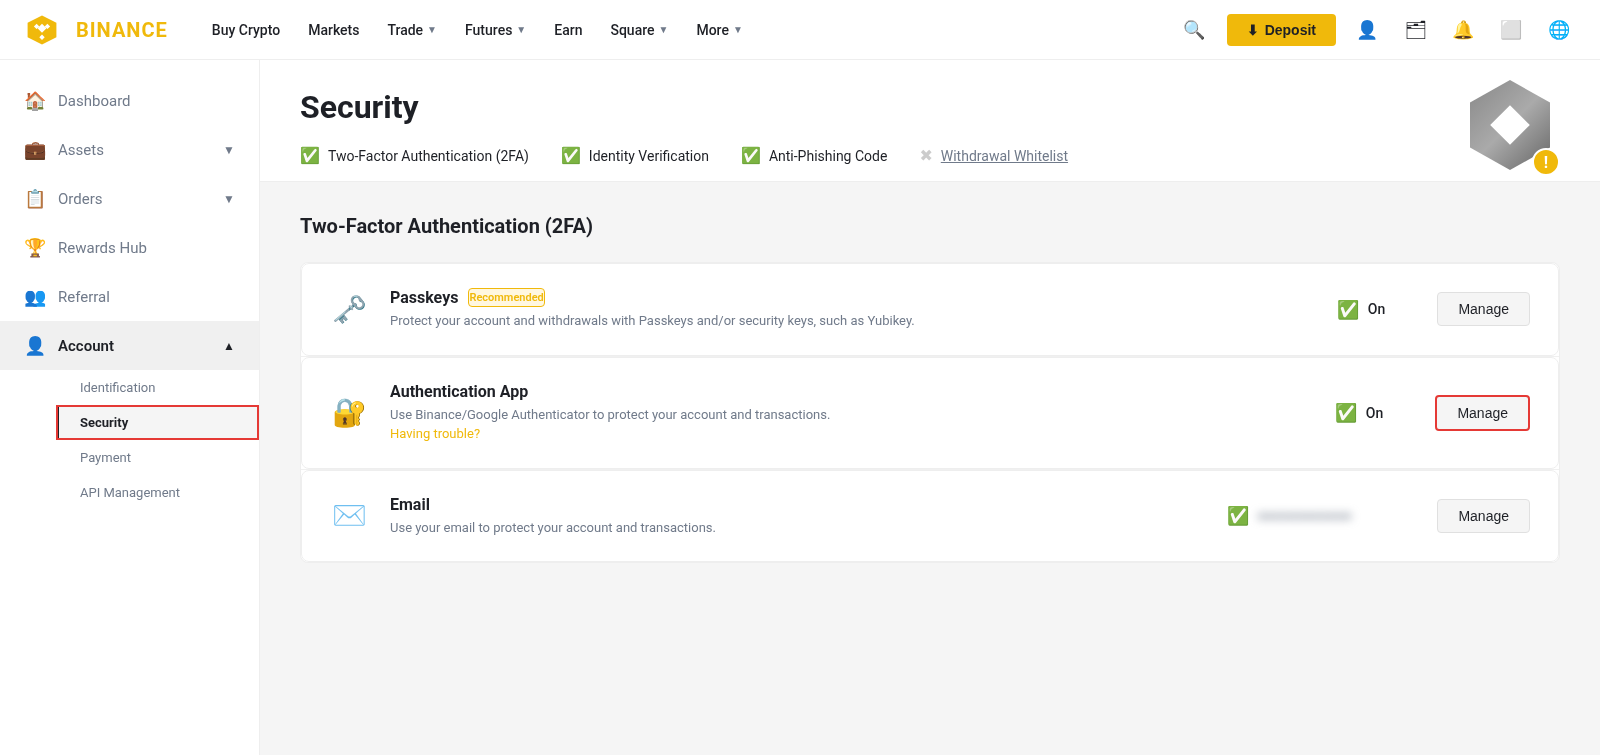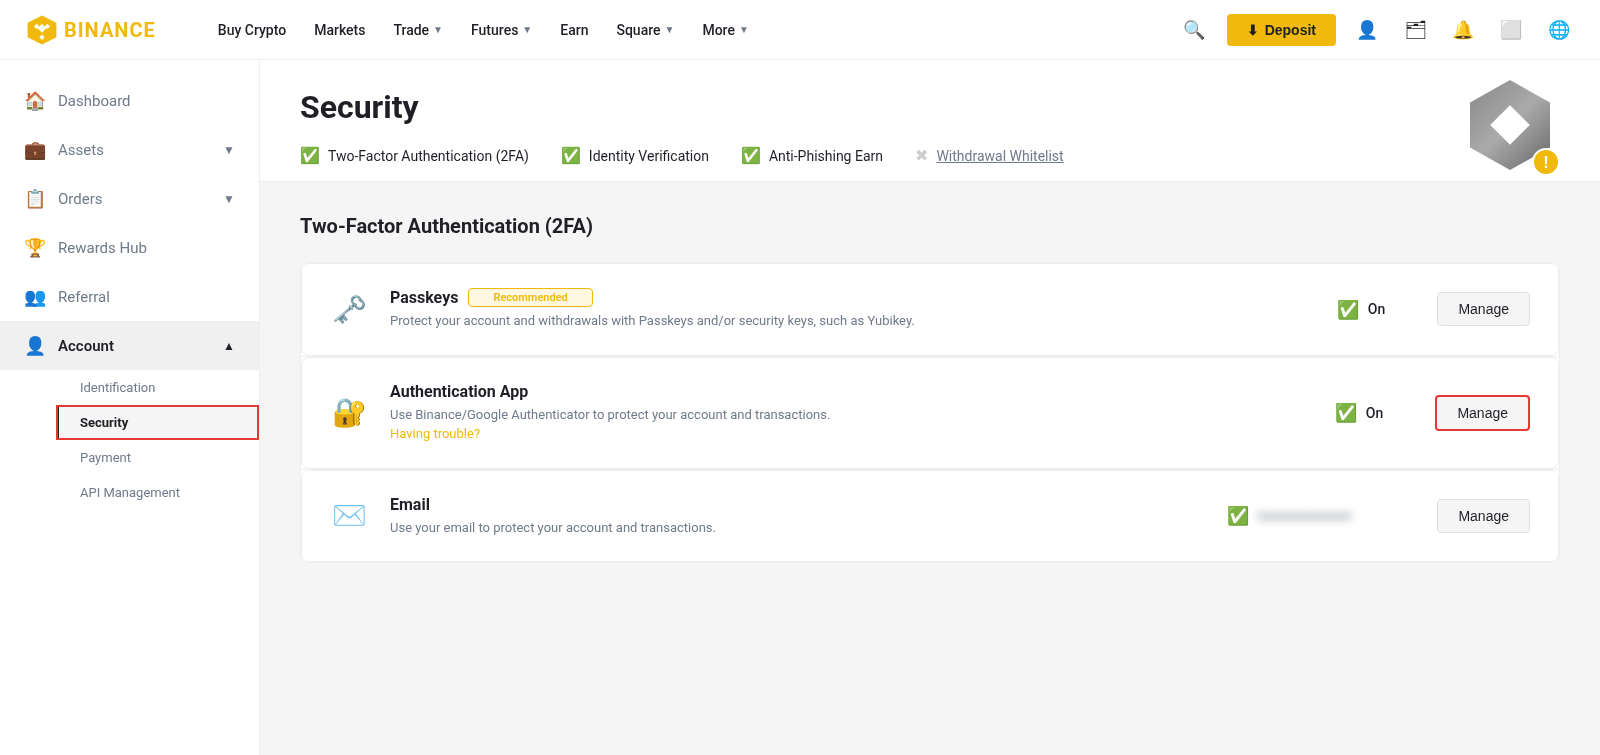--- a/index.html
+++ b/index.html
@@ -4,21 +4,21 @@
   <style>
     * { box-sizing: border-box; margin: 0; padding: 0; }
     body { font-family: -apple-system, BlinkMacSystemFont, 'Segoe UI', Roboto, sans-serif; background: #f5f5f5; color: #1e2026; }
 
     
     .topnav {
       display: flex; align-items: center; background: #fff;
       padding: 0 24px; height: 60px; border-bottom: 1px solid #eee;
       position: sticky; top: 0; z-index: 100;
     }
-    .topnav-logo { display: flex; align-items: center; gap: 4px; margin-right: 50px; text-decoration: none; }
+    .topnav-logo { display: flex; align-items: center; gap: 16px; margin-right: 32px; text-decoration: none; }
     .logo-icon { width: 36px; height: 36px; }
     .logo-text { font-size: 20px; font-weight: 700; color: #F0B90B; letter-spacing: 1px; }
     .topnav-links { display: flex; align-items: flex-start; gap: 4px; flex: 1; }
     .nav-link {
       padding: 8px 12px; font-size: 14px; font-weight: 500; color: #1e2026;
       cursor: pointer; border-radius: 4px; display: flex; align-items: center; gap: 4px;
       white-space: nowrap;
     }
     .nav-chevron { font-size: 10px; color: #707a8a; }
     .topnav-actions { display: flex; align-items: center; gap: 16px; }
@@ -112,21 +112,21 @@
       background: #fff; border-radius: 8px; border: 1px solid #eee;
       display: flex; align-items: center; padding: 24px 28px;
       margin-bottom: 0; gap: 20px;
     }
     .twofa-rows-container { background: #fff; border-radius: 8px; overflow: hidden; border: 1px solid #eee; }
     .twofa-row-icon { font-size: 28px; min-width: 40px; text-align: center; }
     .twofa-row-body { flex: 1; }
     .twofa-row-title { font-size: 16px; font-weight: 700; margin-bottom: 4px; display: flex; align-items: center; gap: 10px; }
     .badge-recommended {
       font-size: 11px; background: #fff7e0; color: #F0B90B;
-      border: 1px solid #F0B90B; border-radius: 4px; padding: 2px 24px; font-weight: 600;
+      border: 1px solid #F0B90B; border-radius: 4px; padding: 2px 0; font-weight: 600;
     }
     .twofa-row-desc { font-size: 13px; color: #707a8a; line-height: 1.5; }
     .twofa-row-link { color: #F0B90B; cursor: pointer; font-size: 13px; }
     .twofa-row-status { display: flex; align-items: center; gap: 8px; min-width: 80px; font-size: 14px; font-weight: 500; color: #1e2026; }
     .twofa-row-status .check-green { color: #02C076; font-size: 18px; }
     .twofa-blurred { filter: blur(5px); font-size: 13px; color: #707a8a; min-width: 160px; }
     .btn-manage {
       background: #f5f5f5; border: 1px solid #e0e0e0; border-radius: 4px;
       padding: 8px 20px; font-size: 14px; font-weight: 500; cursor: pointer; color: #1e2026;
       white-space: nowrap;
@@ -230,21 +230,21 @@
         <div class="sec-tab">
           <span class="check-green">✅</span>
           <span>Two-Factor Authentication (2FA)</span>
         </div>
         <div class="sec-tab">
           <span class="check-green">✅</span>
           <span>Identity Verification</span>
         </div>
         <div class="sec-tab">
           <span class="check-green">✅</span>
-          <span>Anti-Phishing Earn</span>
+          <span>Anti-Phishing Code</span>
         </div>
         <div class="sec-tab">
           <span class="check-gray">✖</span>
           <span class="sec-tab-link">Withdrawal Whitelist</span>
         </div>
       </div>
     </div>
 
     <div class="content-area">
       <h2 class="section-title">Two-Factor Authentication (2FA)</h2>

